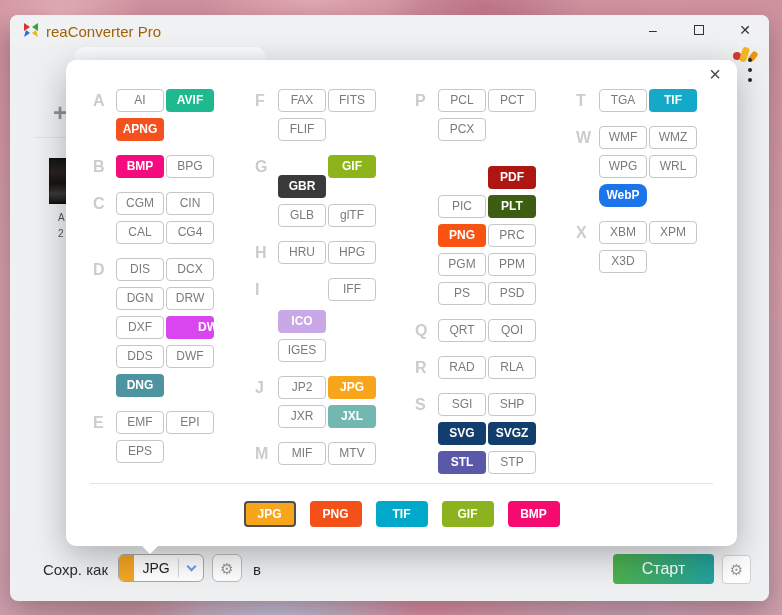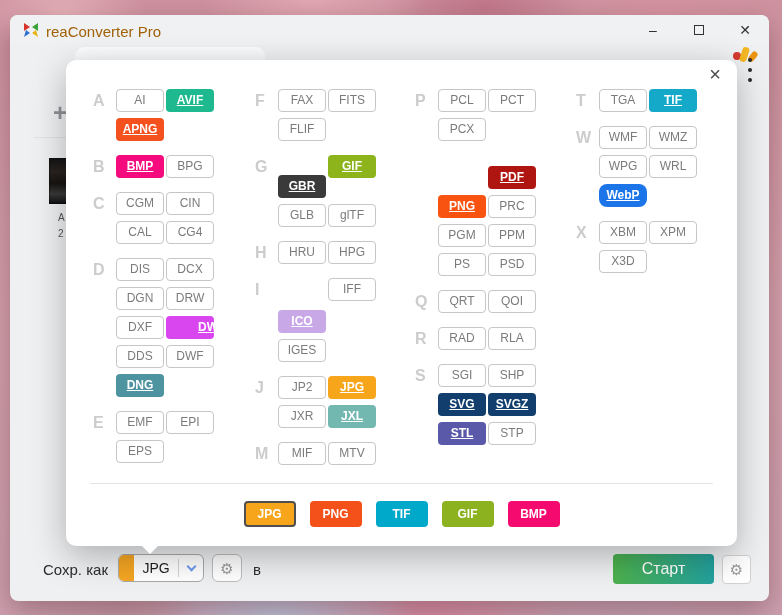--- a/index.html
+++ b/index.html
@@ -84,21 +84,21 @@
 
   .fmt-col { position:absolute; top:29px; }
   .fmt-col:nth-child(1){left:27px;} .fmt-col:nth-child(2){left:189px;}
   .fmt-col:nth-child(3){left:349px;} .fmt-col:nth-child(4){left:510px;}
   .fmt-group { display:flex; margin-bottom:14px; }
   .fmt-letter { width:23px; font-size:16px; font-weight:bold; color:#cccccc; line-height:23px; }
   .fmt-rows { display:flex; flex-direction:column; gap:6px; }
   .fmt-row { display:flex; gap:2px; }
   .fmt-btn { width:48px; height:23px; border-radius:4px; background:#fff;
     border:1px solid #c6c6c6; color:#7b7b7b; font-size:12px; text-align:center; line-height:21px; }
-  .fmt-btn.colored { border:none; color:#fff; line-height:23px; font-weight:bold;text-decoration:underline; }
+  .fmt-btn.colored { border:none; color:#fff; line-height:23px; font-weight:bold; }
 
   #quick-divider { position:absolute; left:24px; right:24px; top:423px; height:1px; background:#e4e4e4; }
   #quick-row { position:absolute; left:0; right:0; top:441px; display:flex; justify-content:center; gap:14px; }
   .quick-btn { width:52px; height:26px; border-radius:4px; color:#fff; font-size:12px;
     font-weight:bold; text-align:center; line-height:26px; }
   .quick-btn.selected { border:2px solid #4f4f4f; line-height:22px; }
 </style>
 </head>
 <body>
 
@@ -303,20 +303,24 @@
             <div class="fmt-rows">
               <div class="fmt-row">
                 <div class="fmt-btn">PCL</div>
                 <div class="fmt-btn">PCT</div>
               </div>
               <div class="fmt-row">
                 <div class="fmt-btn">PCX</div>
                 <div class="fmt-btn colored" style="background: rgb(176, 22, 17); margin-top: 48px;">PDF</div>
               </div>
               <div class="fmt-row">
+                <div class="fmt-btn">PIC</div>
+                <div class="fmt-btn colored" style="background: rgb(60, 93, 18);">PLT</div>
+              </div>
+              <div class="fmt-row">
                 <div class="fmt-btn colored" style="background: rgb(249, 83, 18);">PNG</div>
                 <div class="fmt-btn">PRC</div>
               </div>
               <div class="fmt-row">
                 <div class="fmt-btn">PGM</div>
                 <div class="fmt-btn">PPM</div>
               </div>
               <div class="fmt-row">
                 <div class="fmt-btn">PS</div>
                 <div class="fmt-btn">PSD</div>

